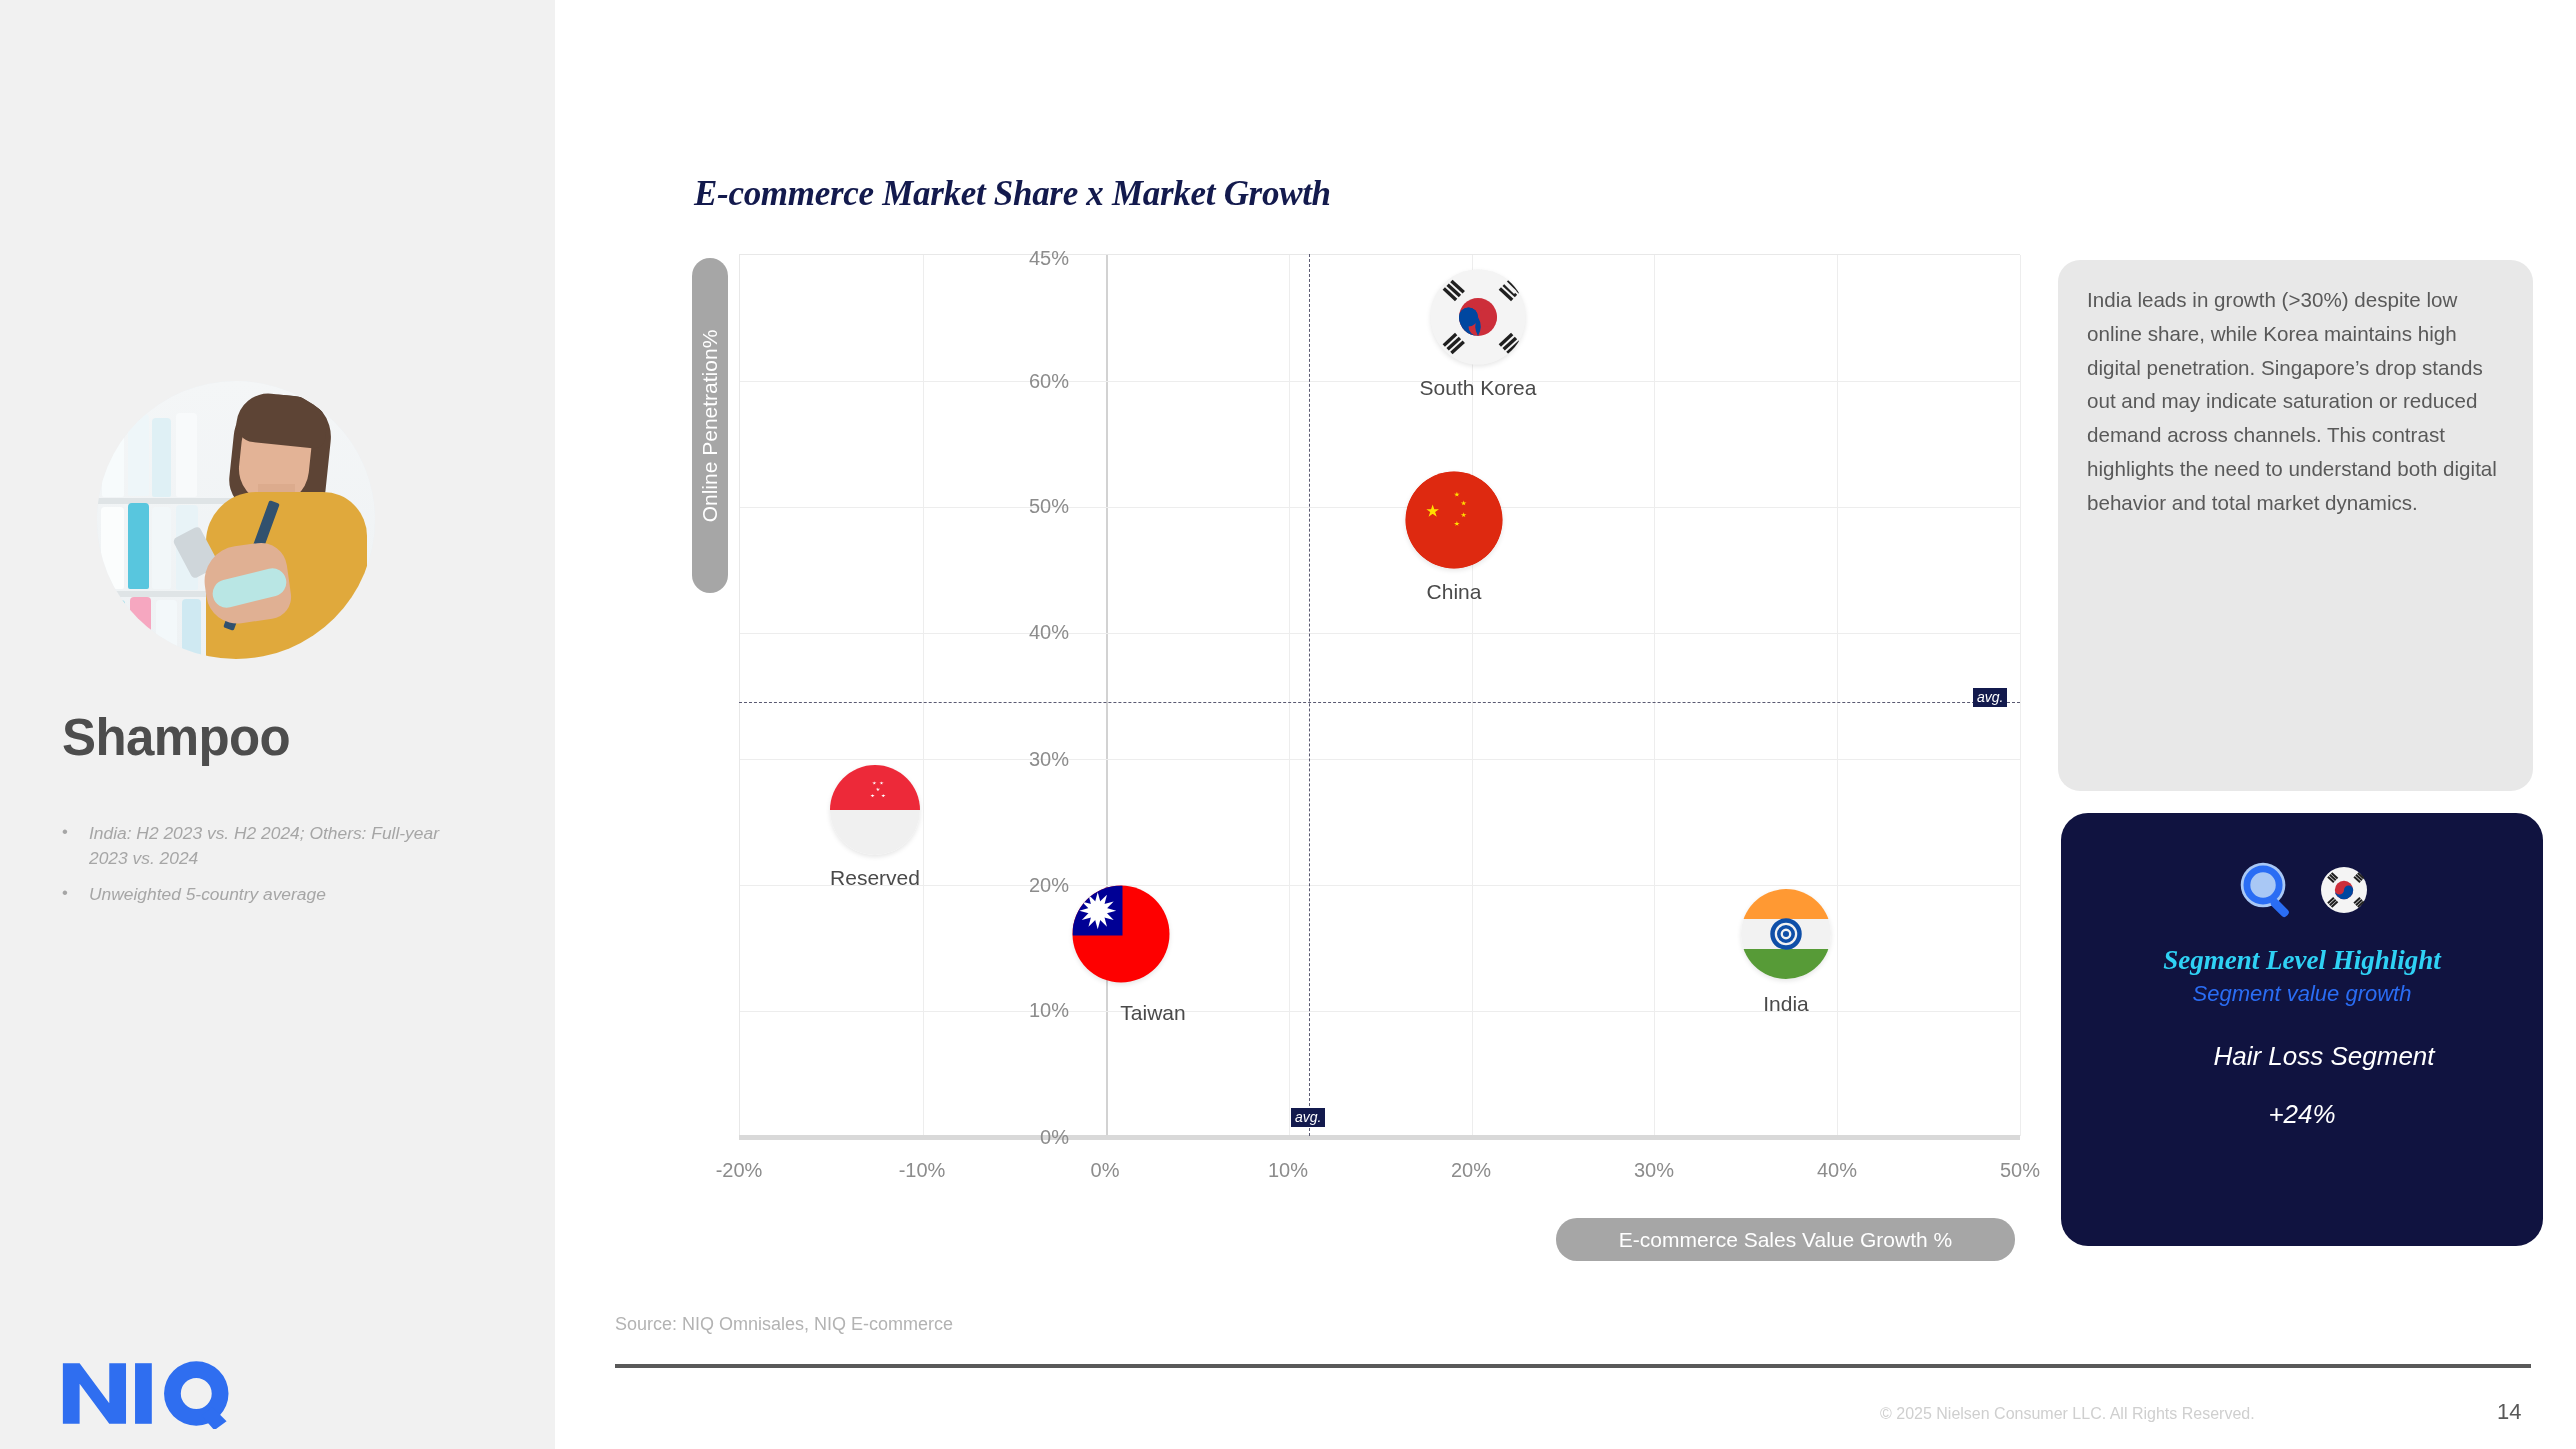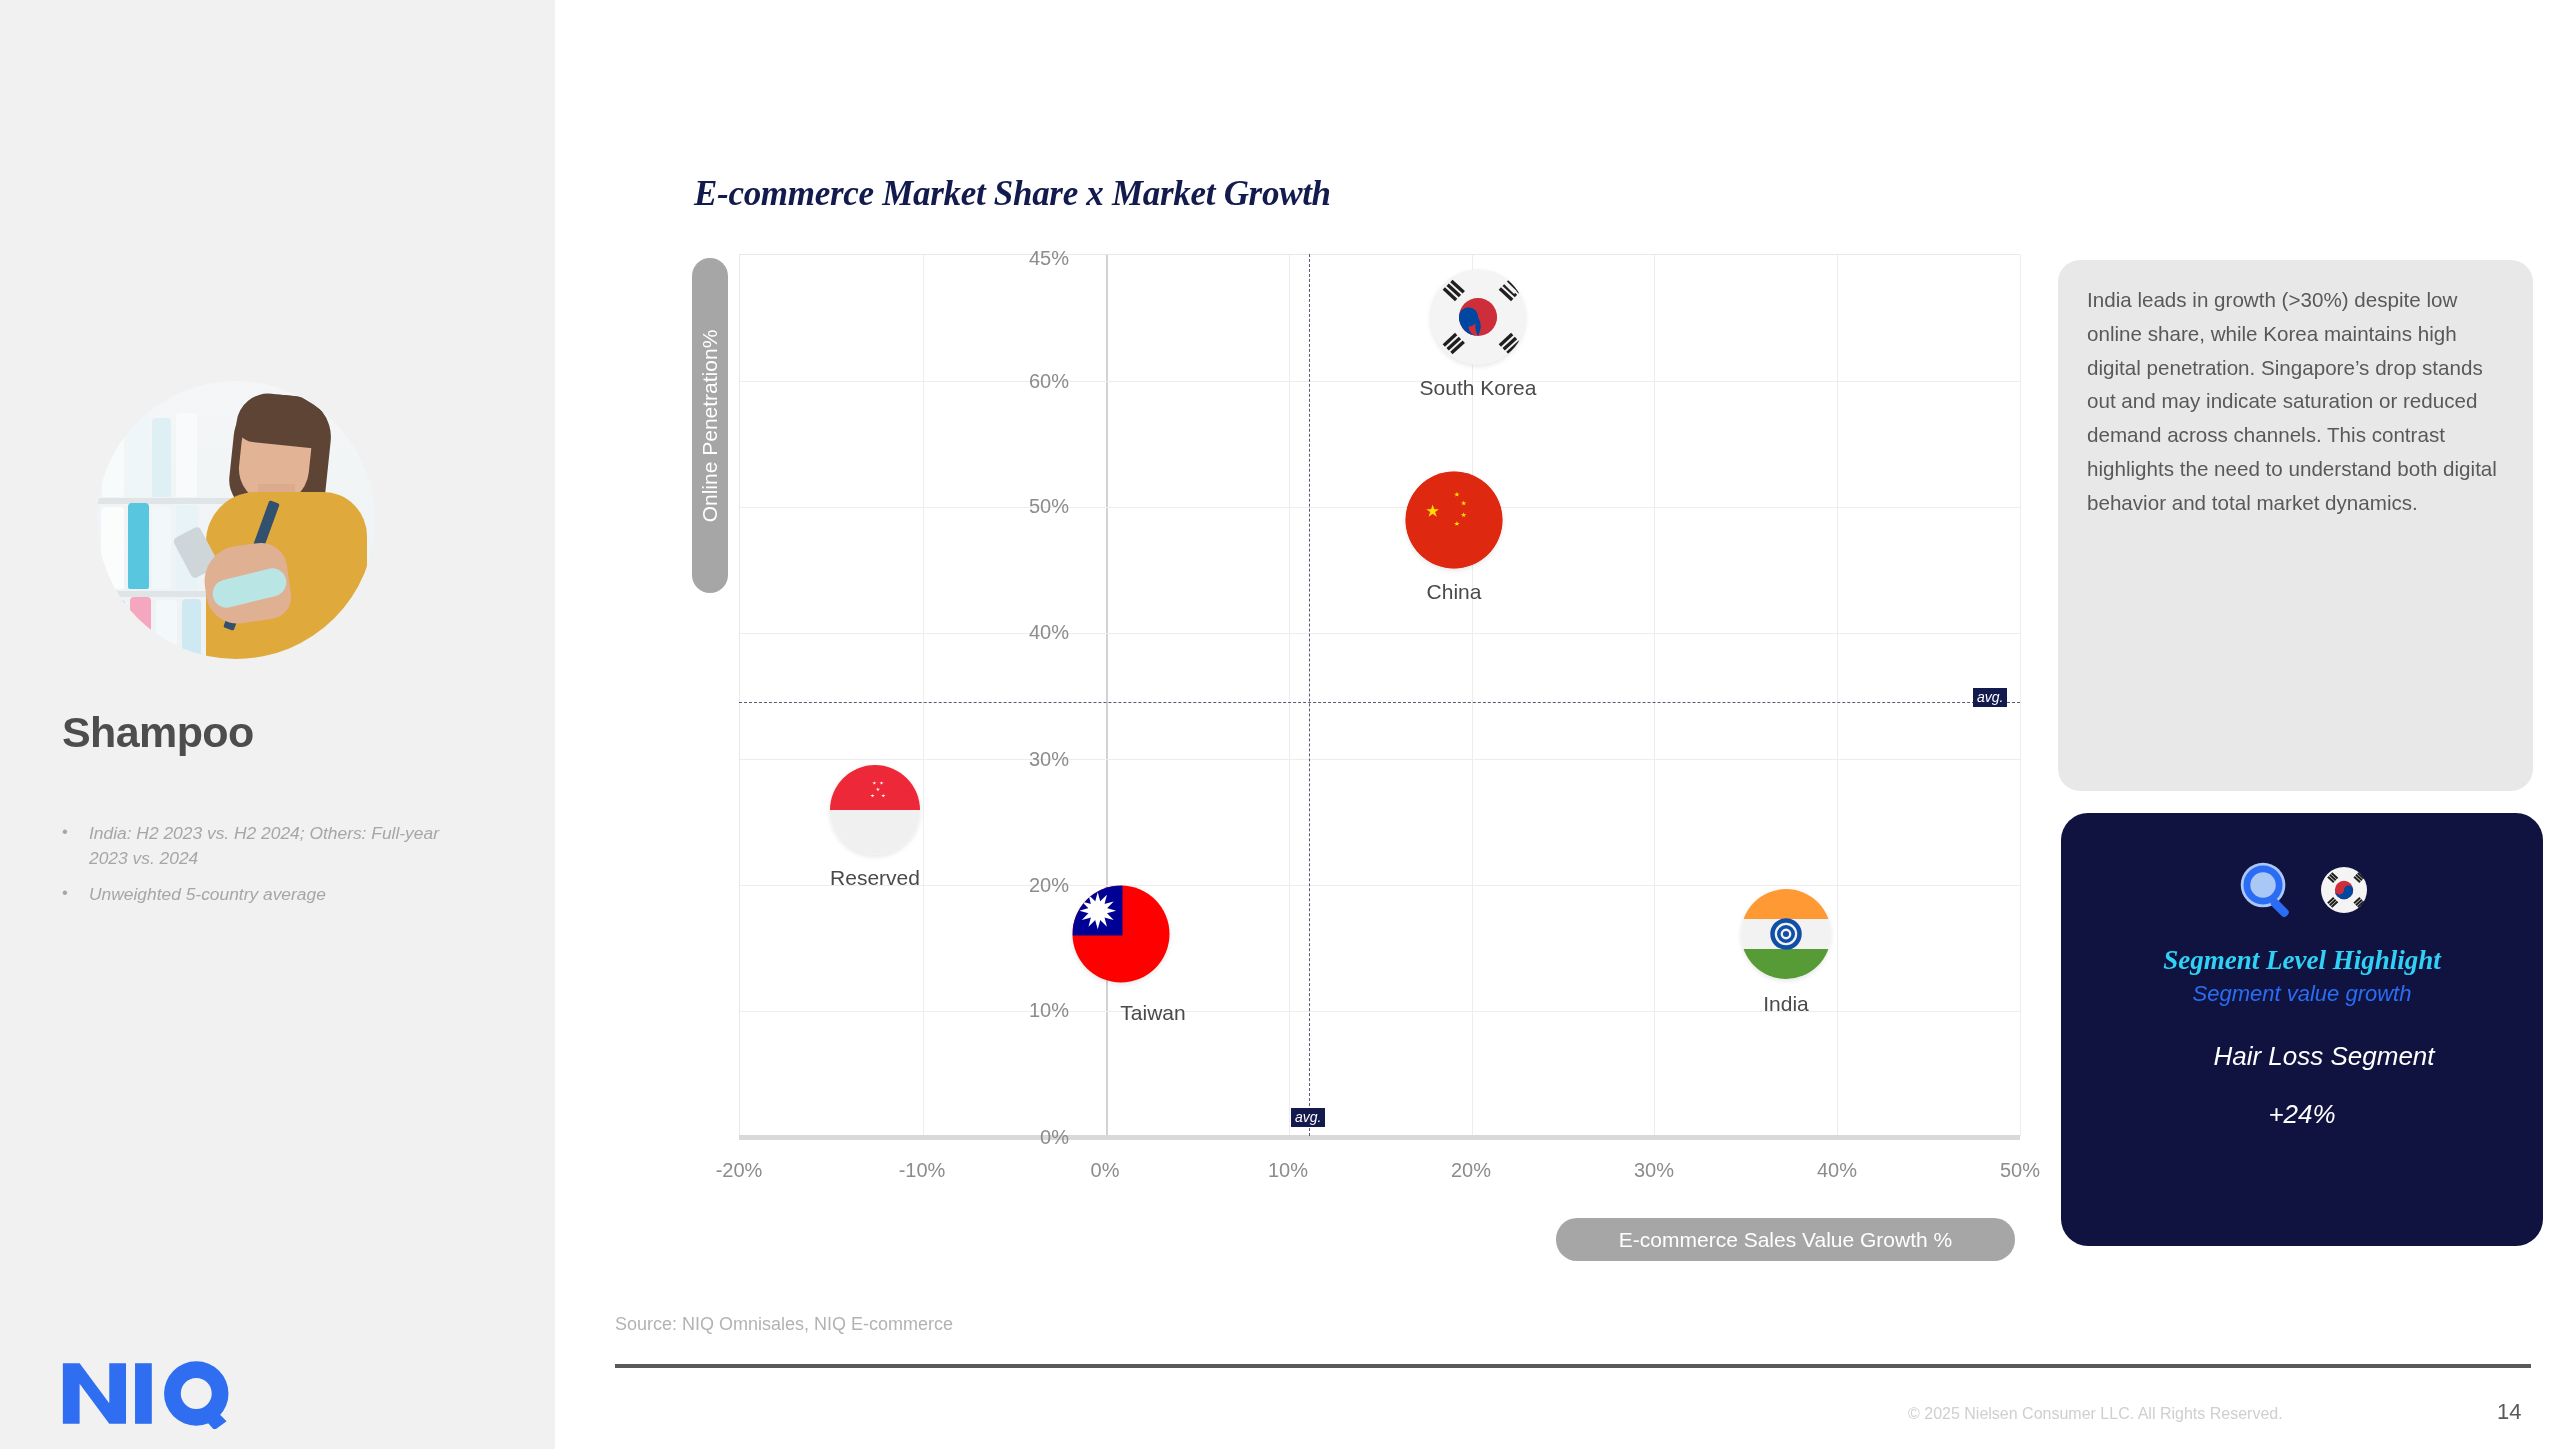--- a/index.html
+++ b/index.html
@@ -75,21 +75,21 @@
     position:absolute;left:115px;top:193px;width:75px;height:28px;
     background:#b9e6e4;border-radius:14px;transform:rotate(-14deg);
   }
   .phone{
     position:absolute;left:84px;top:149px;width:30px;height:45px;
     background:#cfd6da;border-radius:4.5px;transform:rotate(-28deg);
   }
 
   #category-name{
     position:absolute; left:62px; top:708px;
-    font-size:43px; font-weight:bold; color:#4d4d4d; letter-spacing:-0.6px;
+    font-size:51px; font-weight:bold; color:#4d4d4d; letter-spacing:-0.6px;
   }
   #sidebar-notes{
     position:absolute; left:62px; top:821px; width:419px;
   }
   .note-row{display:flex;margin-bottom:11.6px;}
   .note-bullet{width:27px;color:#a6a6a6;font-size:16.7px;line-height:1.35;}
   .note-text{
     font-style:italic;font-size:17.4px;color:#a6a6a6;line-height:1.42;flex:1;
   }
   #niq-logo{
@@ -206,21 +206,21 @@
   }
 
   
   #source{
     position:absolute;left:615px;top:1314px;font-size:18px;color:#b3b3b3;
   }
   #footer-rule{
     position:absolute;left:615px;top:1364px;width:1916px;height:3.9px;background:#595959;
   }
   #copyright{
-    position:absolute;left:1880px;top:1405px;font-size:16px;color:#cfcfcf;margin-left:28px;
+    position:absolute;left:1880px;top:1405px;font-size:16px;color:#cfcfcf;
   }
   #pagenum{
     position:absolute;left:2497px;top:1399px;font-size:22px;color:#595959;
   }
 </style>
 </head>
 <body>
 
 <div id="sidebar">
 

